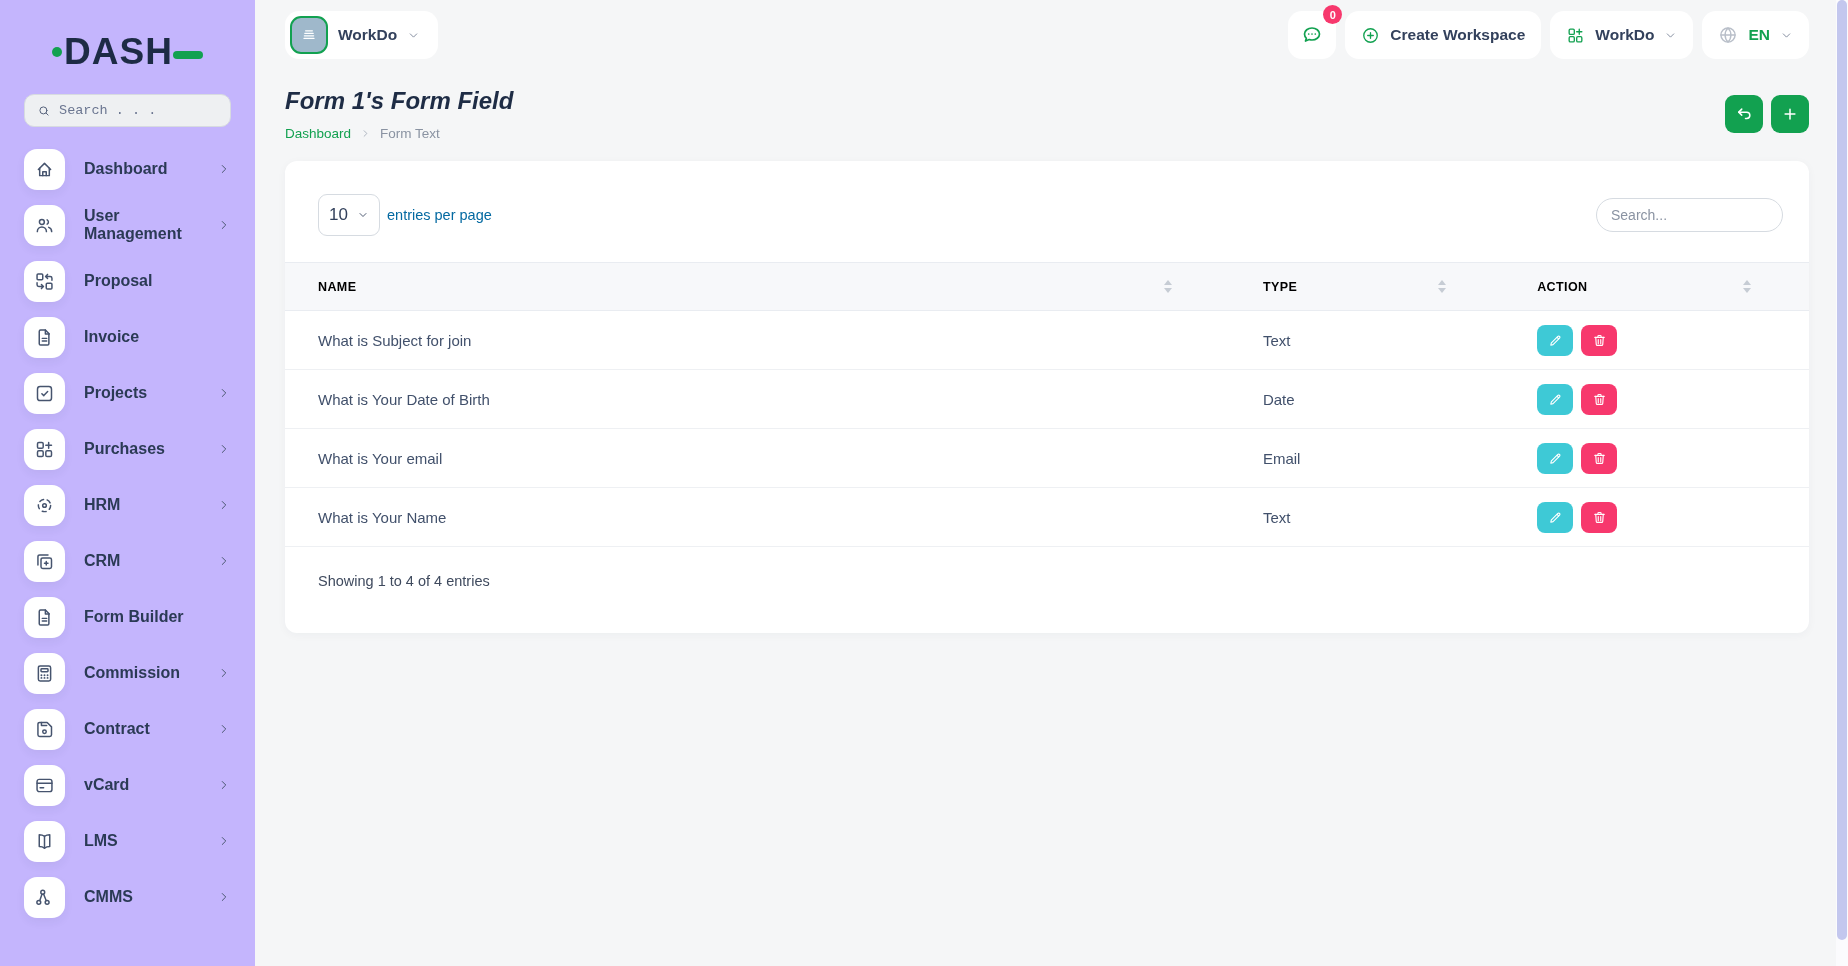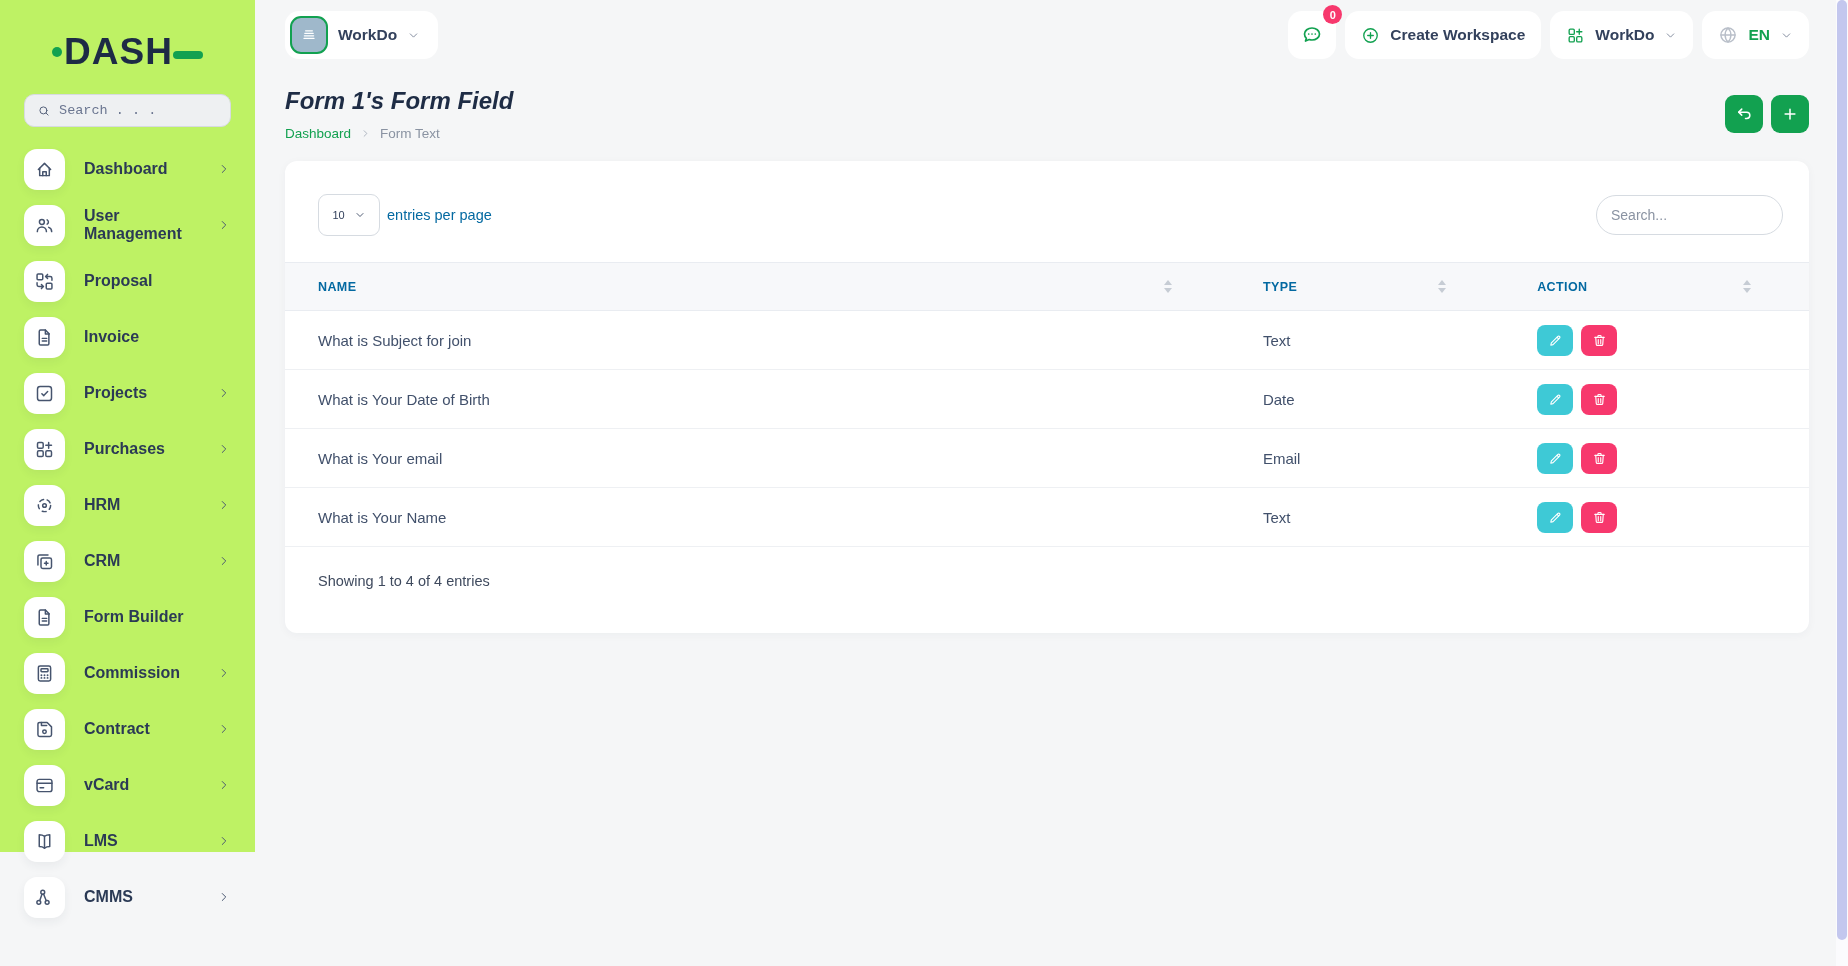--- a/index.html
+++ b/index.html
@@ -6,21 +6,21 @@
   html,body { width:1848px; height:966px; overflow:hidden; }
   body {
     font-family:"Liberation Sans", sans-serif;
     background:#f5f6f7;
     color:#2b3a55;
     display:flex;
   }
   svg.ic { fill:none; stroke:currentColor; stroke-width:1.7; stroke-linecap:round; stroke-linejoin:round; }
 
   
-  .sidebar { width:255px; min-width:255px; height:852px; background:#bef264; padding:26px 0 0 0; position:relative; }
+  .sidebar { width:255px; min-width:255px; height:966px; background:#c4b5fd; padding:26px 0 0 0; position:relative; }
   .logo { display:flex; align-items:center; justify-content:center; gap:4px; height:52px; user-select:none; }
   .logo-dot { width:10px; height:10px; border-radius:50%; background:#12a150; margin-right:-2px; }
   .logo-text { font-size:37px; font-weight:800; letter-spacing:1px; color:#1d2b45; }
   .logo-bar { width:30px; height:8px; border-radius:4px; background:#12a150; margin-left:-4px; margin-top:6px; }
   .search-box {
     margin:16px 24px 0 24px; height:33px; background:#eef0f2; border:1px solid #d7dbe0;
     border-radius:10px; display:flex; align-items:center; padding:0 12px; gap:8px; color:#55617a;
   }
   .search-box input { border:none; outline:none; background:transparent; font-family:Liberation Mono, monospace; font-size:13.5px; color:#55617a; width:100%; }
   .search-box input::placeholder { color:#6a7590; }
@@ -74,35 +74,35 @@
   .btn-green svg { width:18px; height:18px; stroke-width:2; }
 
   
   .card {
     margin:20px 39px 0 30px; background:#ffffff; border-radius:12px;
     box-shadow:0 2px 10px rgba(30,45,70,0.04); padding:33px 0 44px 0;
   }
   .card-controls { display:flex; align-items:center; padding:0 26px 26px 33px; }
   .entries-select {
     height:42px; width:62px; border:1px solid #d6dbe1; border-radius:9px; background:#fff;
-    display:flex; align-items:center; justify-content:center; gap:9px; font-size:11px; color:#33415c; cursor:pointer;
+    display:flex; align-items:center; justify-content:center; gap:9px; font-size:17px; color:#33415c; cursor:pointer;
   }
   .entries-select .chev-sm { width:12px; height:12px; color:#33415c; }
   .entries-label { margin-left:7px; font-size:14.5px; color:#0369a1; }
   .tbl-search {
-    margin-left:auto; height:40px; width:187px; border:1px solid #d6dbe1; border-radius:21px;
+    margin-left:auto; height:34px; width:187px; border:1px solid #d6dbe1; border-radius:21px;
     padding:0 14px; font-family:inherit; font-size:14px; color:#33415c; outline:none;
   }
   .tbl-search::placeholder { color:#8a93a2; }
 
   table.data { width:100%; border-collapse:collapse; }
   table.data thead th {
     background:#f7f8fa; border-top:1px solid #e9ecf1; border-bottom:1px solid #e9ecf1;
     height:48px; text-align:left; font-size:12.5px; font-weight:800; letter-spacing:0.4px;
-    color:#0369a1; padding:0 0 0 33px; position:relative;
+    color:#000000; padding:0 0 0 33px; position:relative;
   }
   .th-wrap { display:flex; align-items:center; justify-content:space-between; padding-right:58px; }
   .sort { display:inline-flex; flex-direction:column; gap:3px; }
   .sort i { display:block; width:0; height:0; border-left:4.5px solid transparent; border-right:4.5px solid transparent; }
   .sort .up { border-bottom:5px solid #c6ccd4; }
   .sort .down { border-top:5px solid #c6ccd4; }
   table.data tbody td { height:59px; border-bottom:1px solid #eef0f3; font-size:15px; color:#41506b; padding-left:33px; }
   td.action-cell { padding-left:33px; }
   .row-actions { display:flex; gap:8px; }
   .act-btn { width:36px; height:31px; border:none; border-radius:8px; color:#fff; display:flex; align-items:center; justify-content:center; cursor:pointer; }

